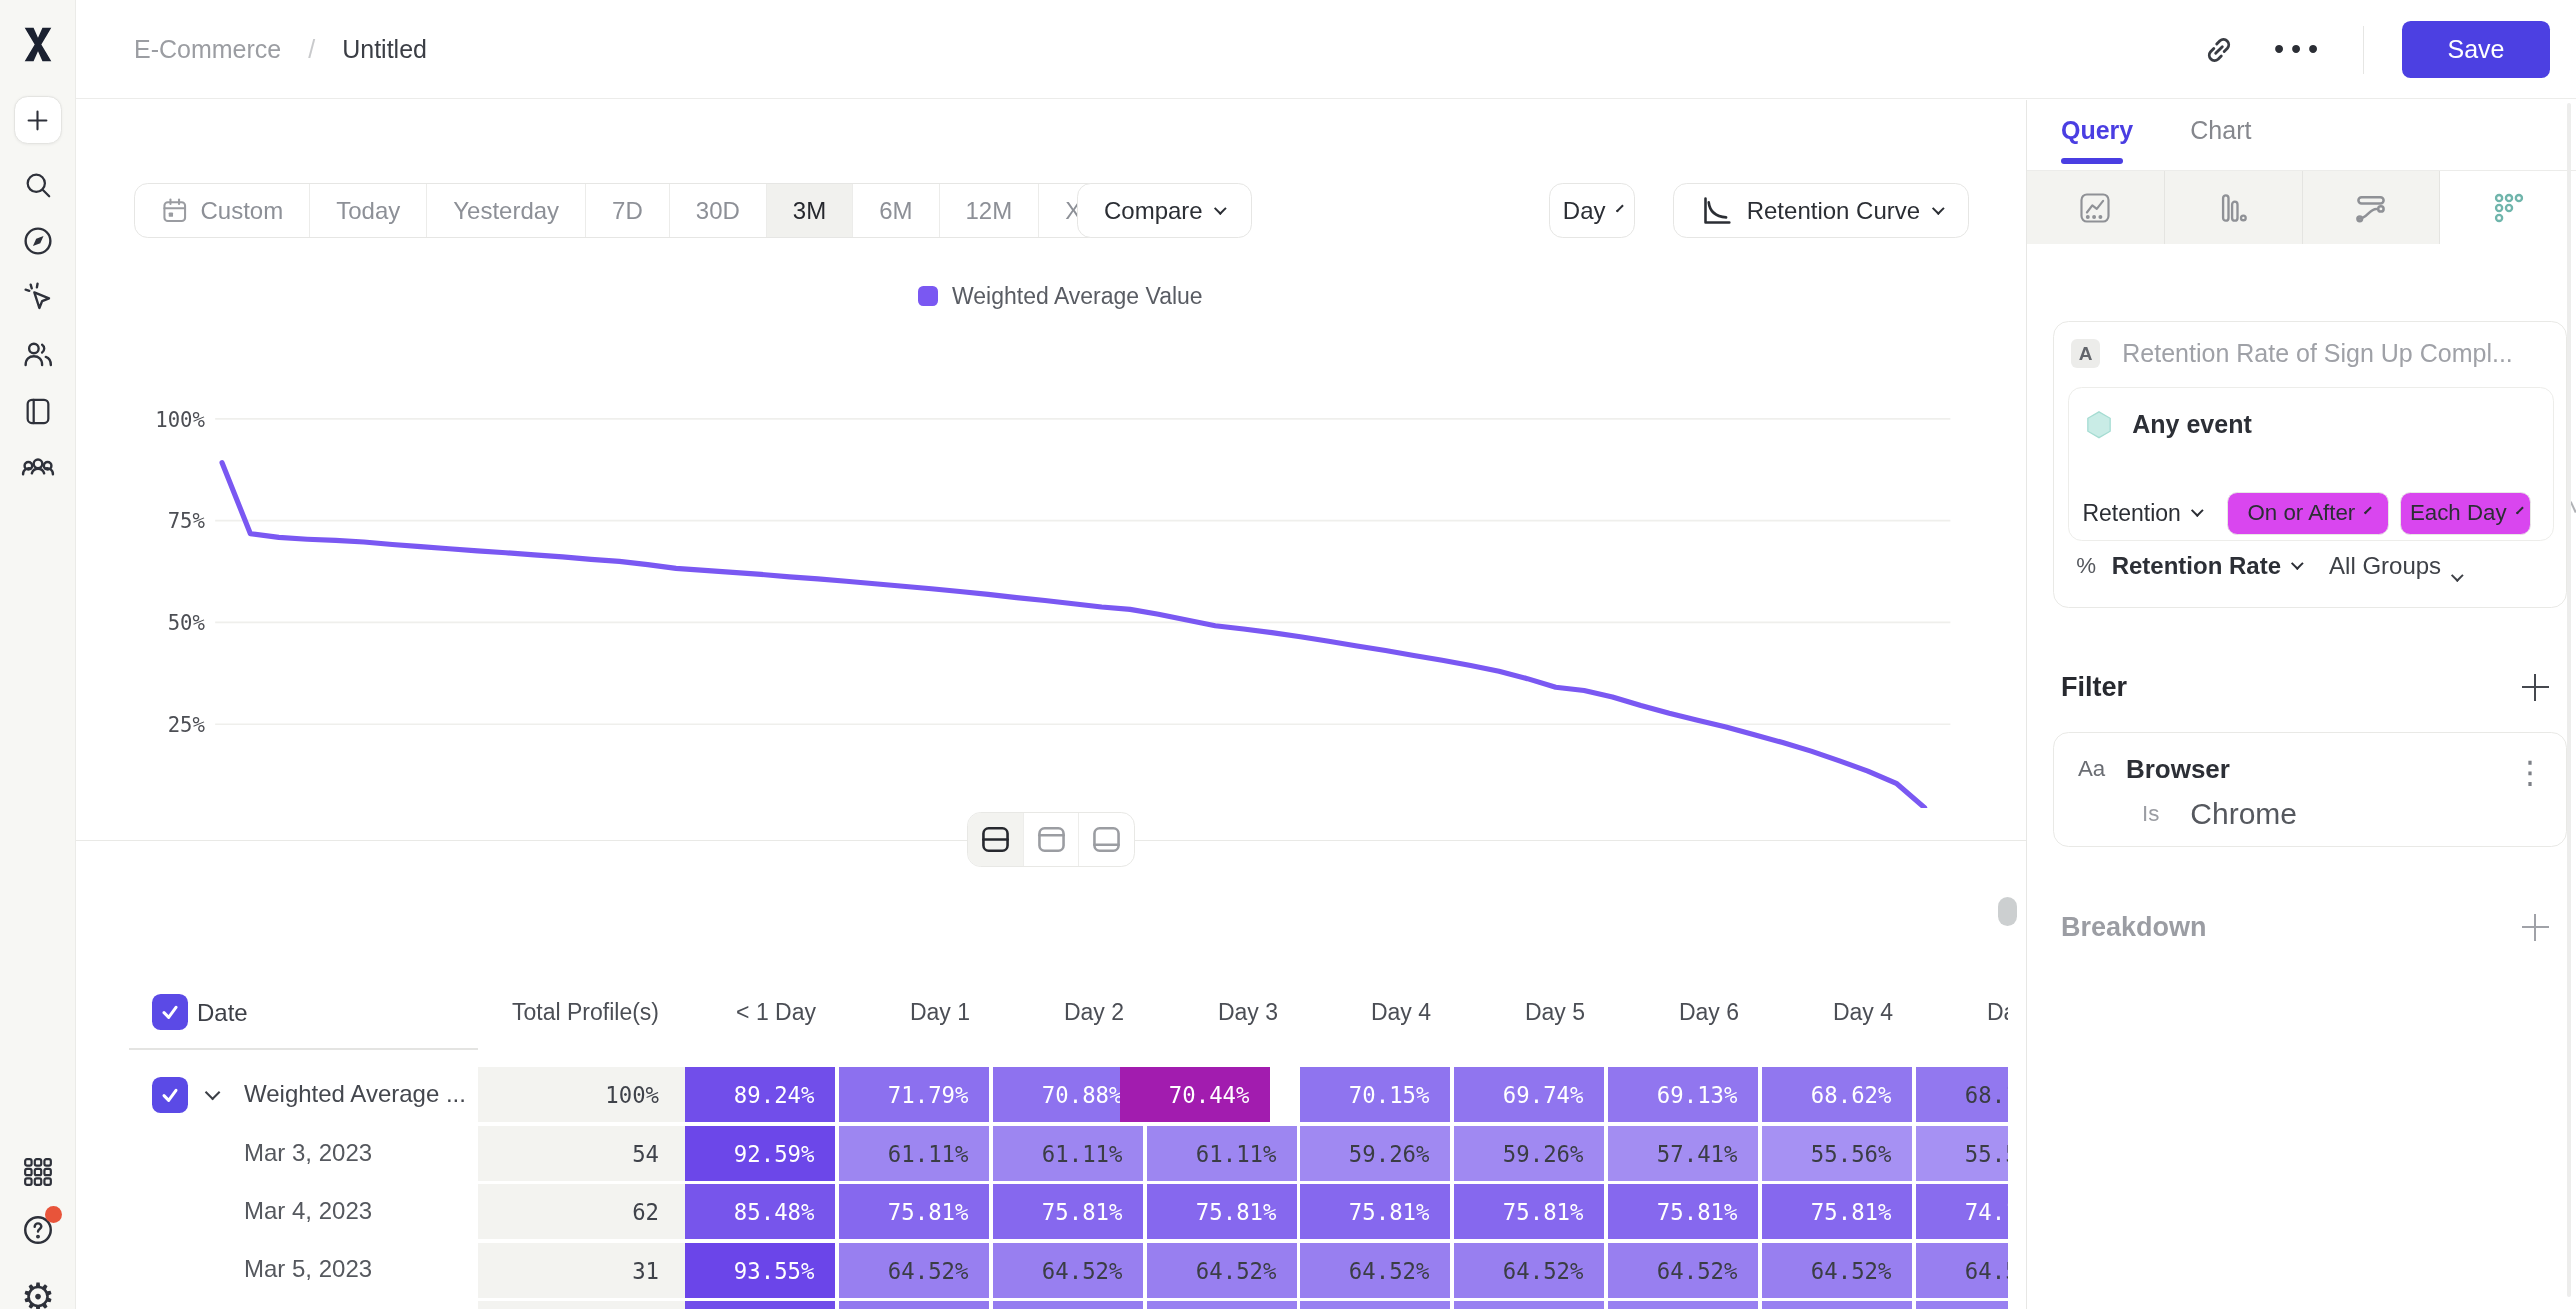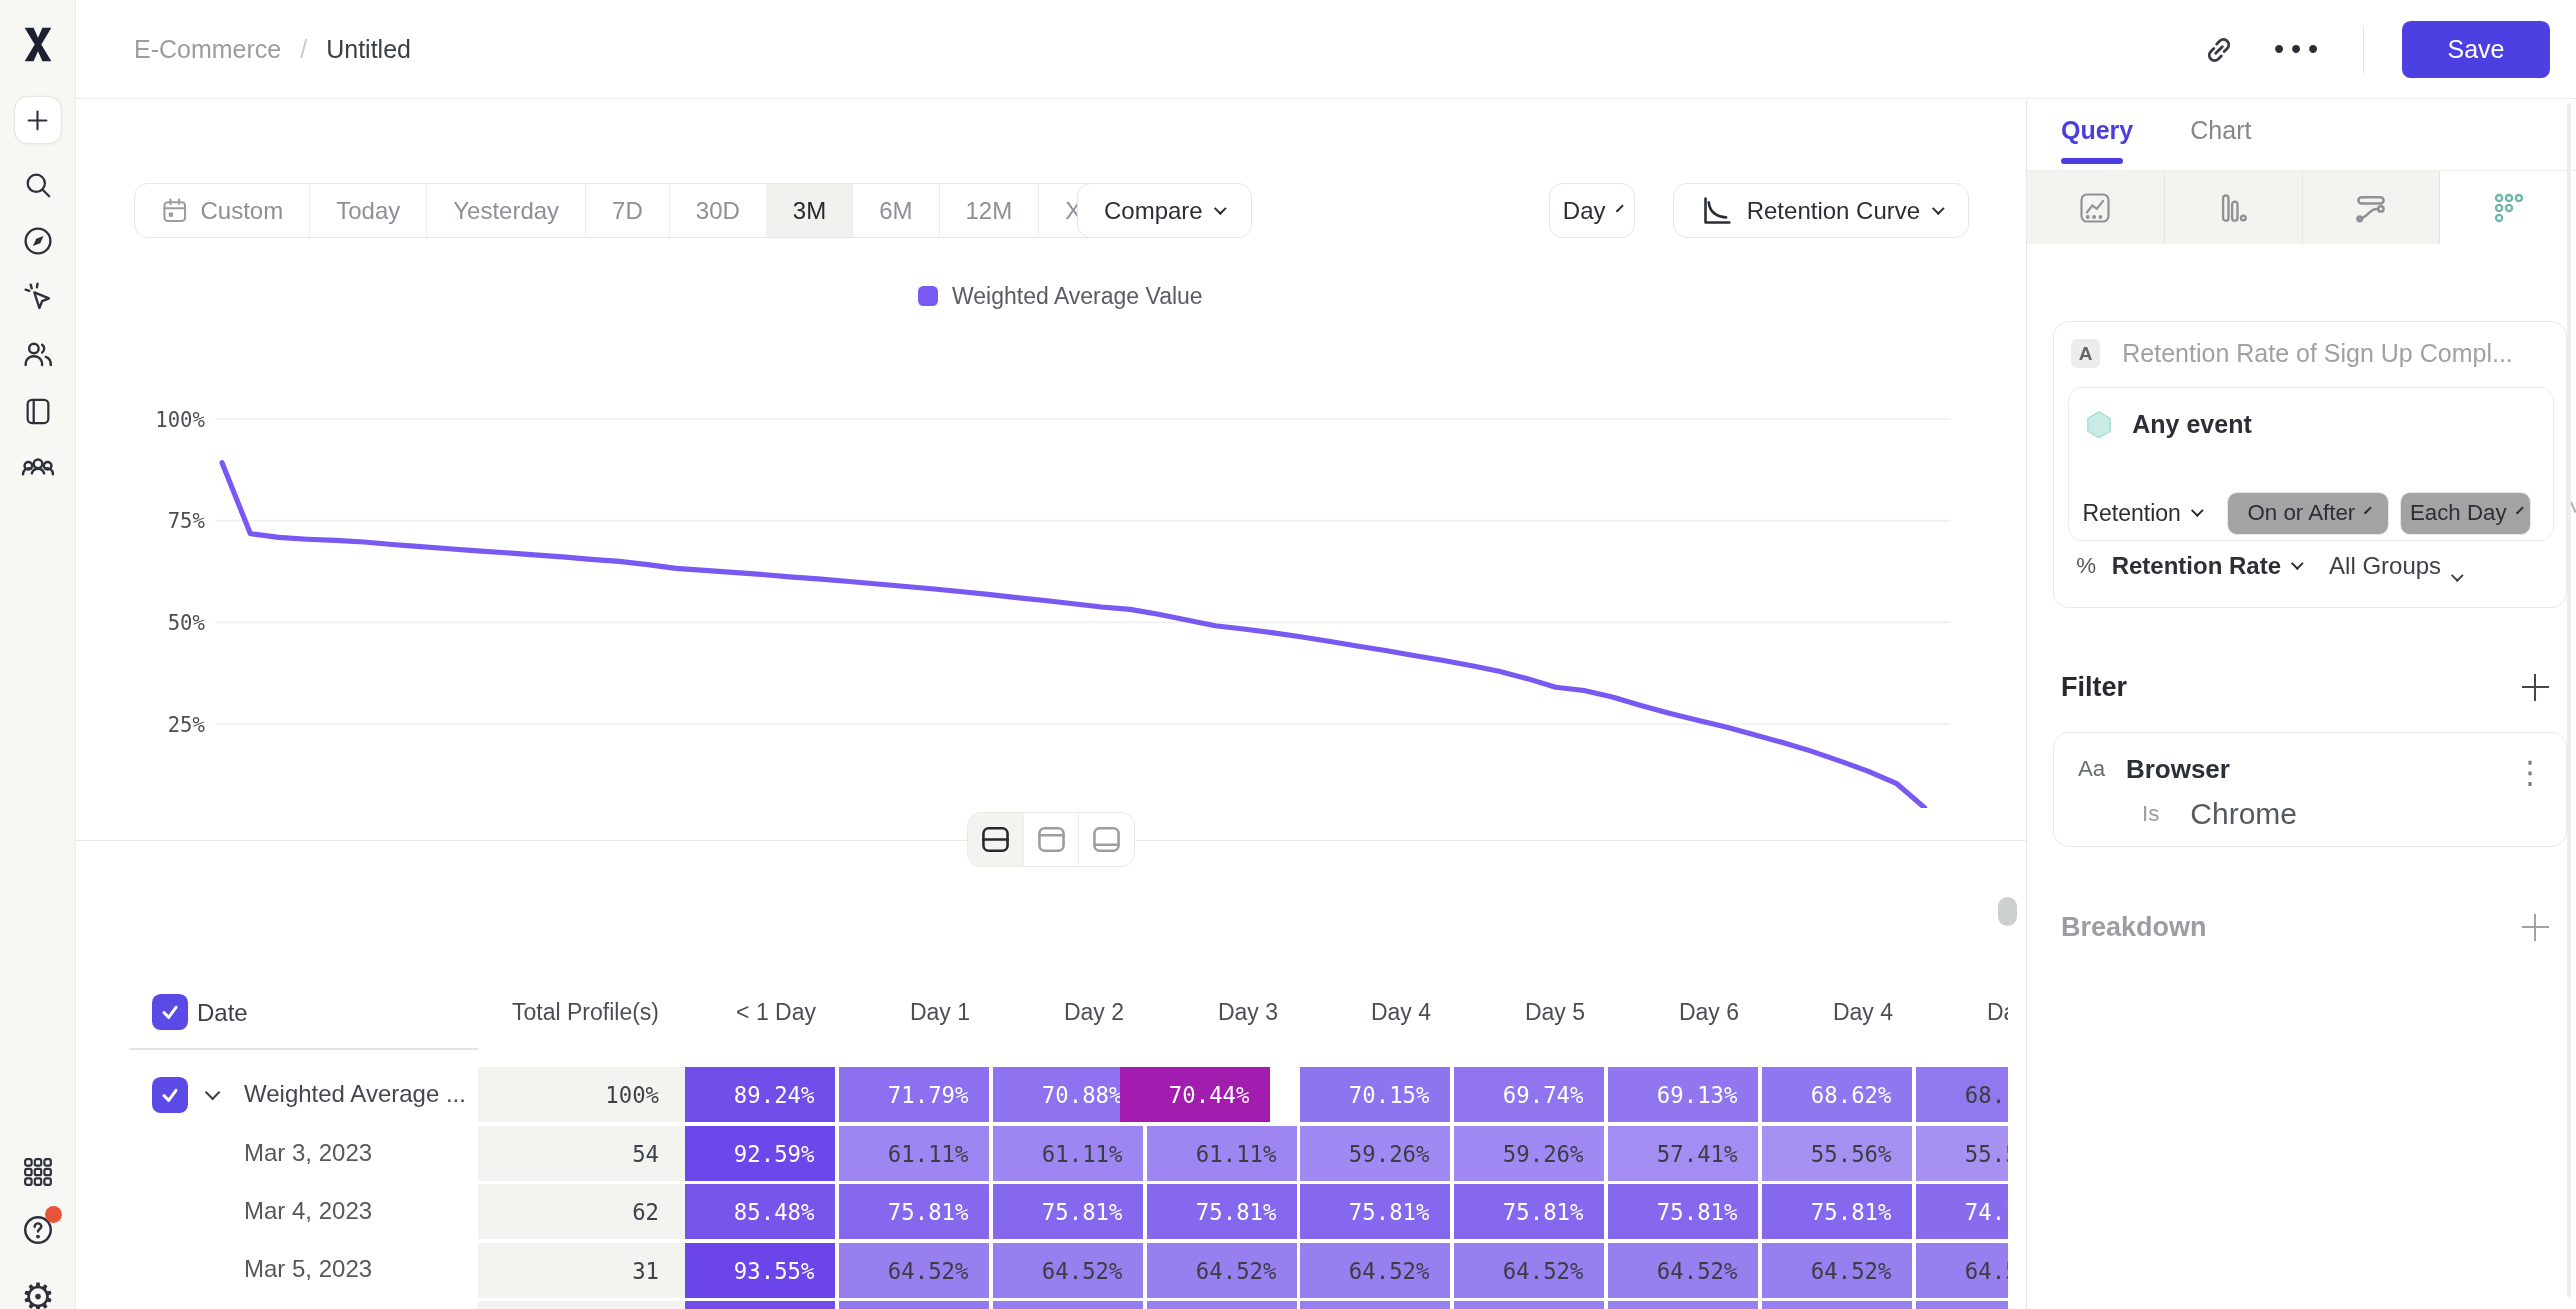--- a/index.html
+++ b/index.html
@@ -18,21 +18,21 @@
               display:flex; align-items:center; justify-content:center;
               box-shadow:0 0.9px 2.6px rgba(0,0,0,.05); color:#2e313a; }
   .reddot { position:absolute; width:17px; height:17px; border-radius:50%;
             background:#e8543a; }
   .gear-glyph { font-size:38px; line-height:1; color:#2e313a; }
 
   
   #header { position:absolute; left:76px; top:0; width:2500px; height:99px;
             background:#fff; border-bottom:0.9px solid #ececea; }
   #breadcrumb { position:absolute; left:58px; top:0; height:99px;
-                display:flex; align-items:center; gap:19px; font-size:25px; }
+                display:flex; align-items:center; gap:27px; font-size:25px; }
   .crumb-root { color:#9b9da2; }
   .crumb-sep  { color:#c9cacc; }
   .crumb-cur  { color:#3b3e45; }
   #hdr-right { position:absolute; right:26px; top:0; height:99px;
                display:flex; align-items:center; gap:38px; }
   .hdr-ic { color:#393c43; display:flex; }
   .hdr-div { width:0.9px; height:48px; background:#e6e6e4; }
   #save-btn { width:148px; height:57px; background:#4c40e2; color:#fff;
               border:none; border-radius:8.6px; font-size:25px;
               font-family:"Liberation Sans",sans-serif; }
@@ -137,21 +137,21 @@
   .event-row { display:flex; align-items:center; gap:20.6px; margin:17px 0 0 17px; }
   .hexwrap { width:26px; height:27.5px; display:flex; }
   .event-name { font-size:25px; font-weight:bold; color:#2c2f36; }
   .then { font-size:25px; color:#a3a5ab; margin-left:5.2px; }
   .ret-row { position:absolute; left:13.7px; top:105px; width:464px; height:40px;
              display:flex; align-items:center; }
   .ret-label { font-size:23px; color:#2b2e34; display:flex; align-items:center;
                gap:12px; }
   .pill { height:43px; border:0.9px solid #e8e8e5; border-radius:10.3px;
           display:flex; align-items:center; justify-content:center; gap:12px;
-          font-size:22.3px; color:#2b2e34; background:#a3a3a3; padding:0 19px;
+          font-size:22.3px; color:#2b2e34; background:#d946ef; padding:0 19px;
           white-space:nowrap; }
   .measure-row { position:absolute; left:22.3px; top:230px; display:flex;
                  align-items:center; gap:15.5px; }
   .pct { font-size:22.3px; color:#55585e; }
   .measure { font-size:24px; font-weight:bold; color:#2c2f36; display:flex;
              align-items:center; gap:12px; }
   .groups { font-size:24px; color:#3e4147; display:flex; align-items:flex-end;
             gap:12px; margin-left:12px; }
   .tinymark { position:absolute; left:503px; top:112px; width:6.9px; height:12px;
               border-left:2.6px solid #9b9da2; transform:rotate(-25deg); opacity:.8; }

